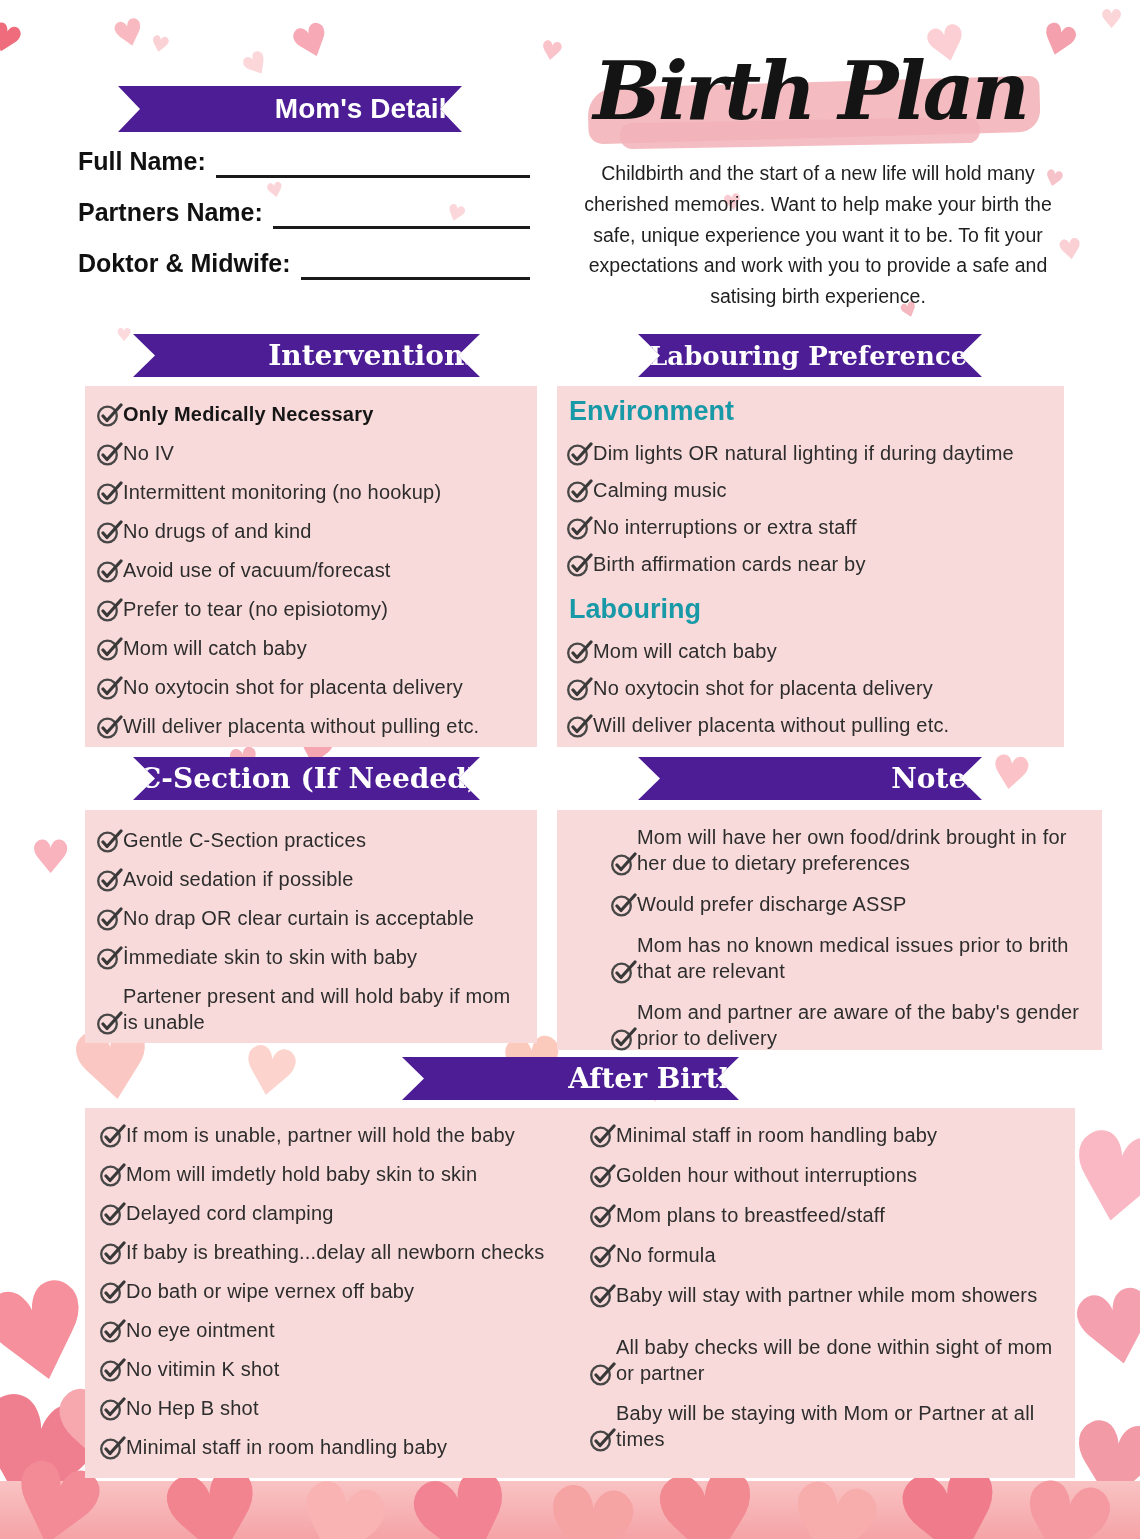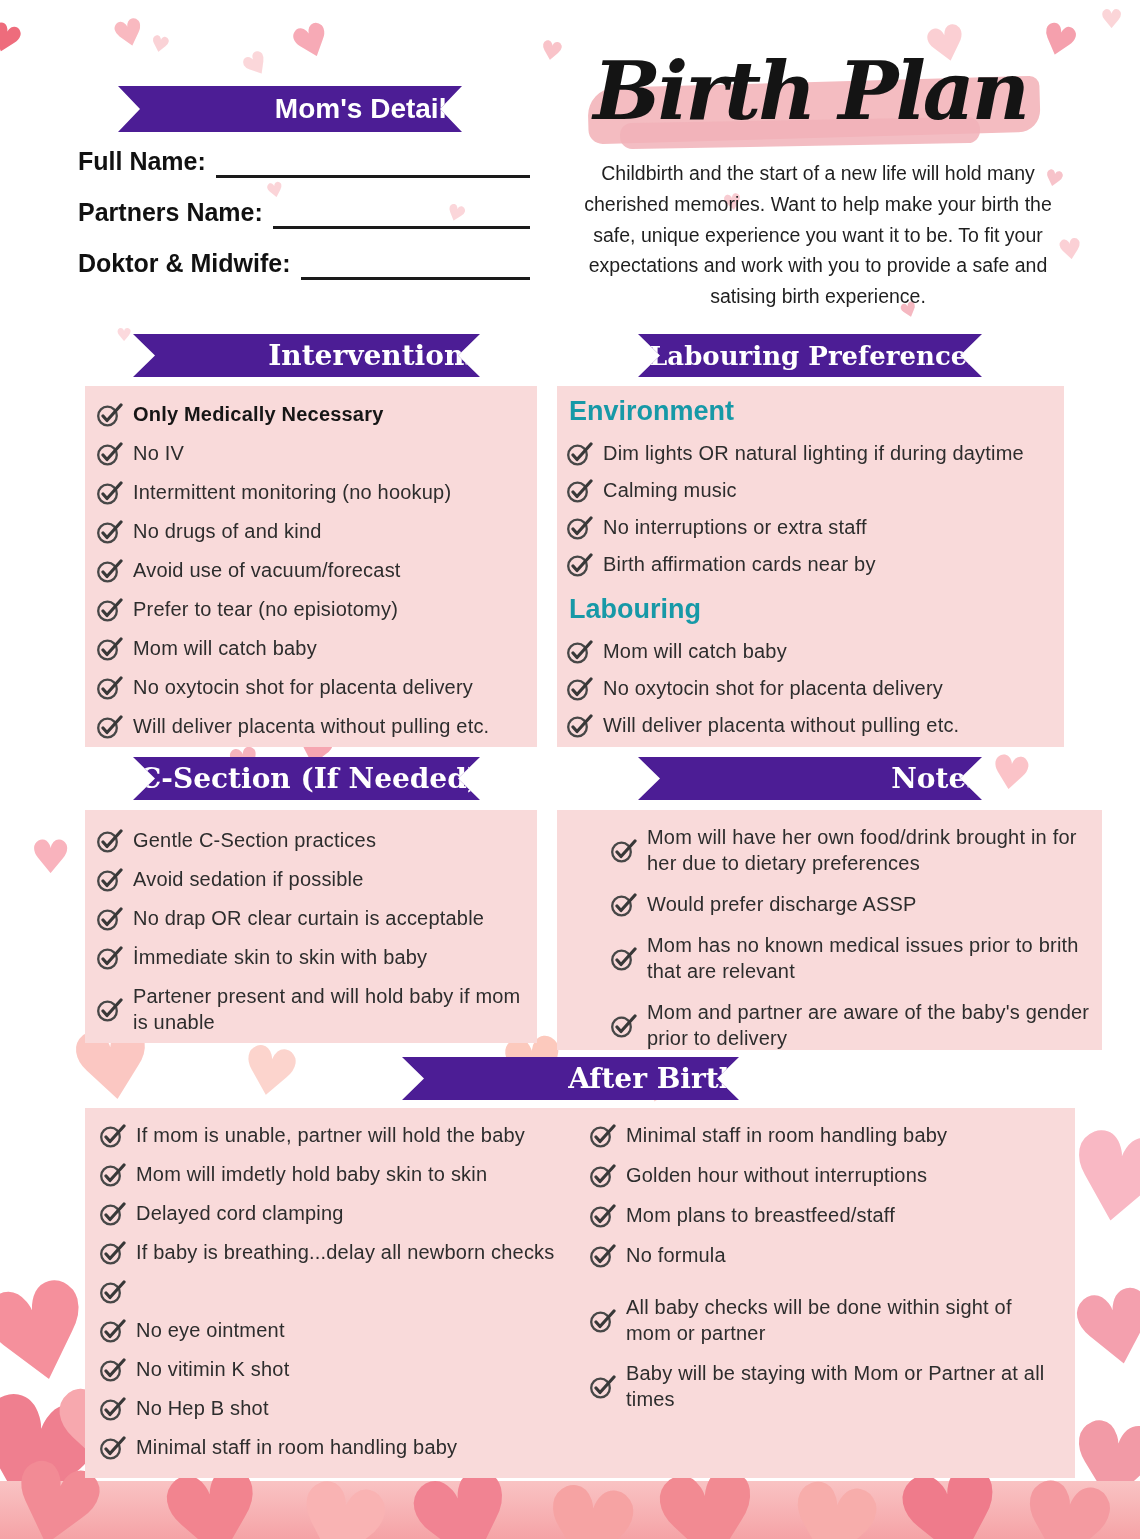--- a/index.html
+++ b/index.html
@@ -12,21 +12,21 @@
                background:linear-gradient(180deg,#f9c3c3,#f5a3a6);}
   
   .ribbon{position:absolute;z-index:2;background:#4c1d95;color:#fff;text-align:right;
           font-family:"DejaVu Serif",serif;font-weight:bold;
           clip-path:polygon(0 0,100% 0,calc(100% - 22px) 50%,100% 100%,0 100%,22px 50%);}
   .ribbon-serif{font-size:28px;line-height:44px;height:43px;}
   .ribbon-moms{font-family:"Liberation Sans",sans-serif;font-size:28px;line-height:46px;height:46px;}
   
   .panel{position:absolute;z-index:1;background:#f9dada;}
   .list{display:flex;flex-direction:column;}
-  .check-item{display:flex;align-items:center;gap:10px;}
+  .check-item{display:flex;align-items:flex-end;}
   .check-icon{flex:0 0 auto;}
   .check-icon svg{display:block;margin-top:2px;}
   .check-text{font-size:20px;color:#2d2d2d;line-height:1.3;letter-spacing:.2px;}
   .bold .check-text{font-weight:bold;color:#161616;}
   .subhead{font-size:27px;font-weight:bold;color:#1799a7;margin:0 0 2px 2px;}
   
   .fields{position:absolute;left:78px;top:147px;width:452px;z-index:2;}
   .field-row{display:flex;margin-bottom:20px;}
   .field-label{font-size:25px;font-weight:bold;color:#111;white-space:nowrap;}
   .field-line{flex:1;border-bottom:3px solid #1a1a1a;height:28px;margin-left:10px;}
@@ -404,20 +404,21 @@
         </span>
       <span class="check-text">If baby is breathing...delay all newborn checks</span>
     </div>
     <div class="check-item">
       <span class="check-icon">
           <svg viewBox="0 0 26 24" width="26" height="24">
             <circle cx="10.5" cy="13" r="9.3" fill="none" stroke="#474747" stroke-width="2.3"></circle>
             <path d="M6 13 L10 17.5 L24 2" fill="none" stroke="#383838" stroke-width="3.2" stroke-linecap="round" stroke-linejoin="round"></path>
           </svg>
         </span>
+      <span class="check-text">Do bath or wipe vernex off baby</span>
     </div>
     <div class="check-item">
       <span class="check-icon">
           <svg viewBox="0 0 26 24" width="26" height="24">
             <circle cx="10.5" cy="13" r="9.3" fill="none" stroke="#474747" stroke-width="2.3"></circle>
             <path d="M6 13 L10 17.5 L24 2" fill="none" stroke="#383838" stroke-width="3.2" stroke-linecap="round" stroke-linejoin="round"></path>
           </svg>
         </span>
       <span class="check-text">No eye ointment</span>
     </div>
@@ -480,20 +481,29 @@
     </div>
     <div class="check-item">
       <span class="check-icon">
           <svg viewBox="0 0 26 24" width="26" height="24">
             <circle cx="10.5" cy="13" r="9.3" fill="none" stroke="#474747" stroke-width="2.3"></circle>
             <path d="M6 13 L10 17.5 L24 2" fill="none" stroke="#383838" stroke-width="3.2" stroke-linecap="round" stroke-linejoin="round"></path>
           </svg>
         </span>
       <span class="check-text">No formula</span>
     </div>
+    <div class="check-item">
+      <span class="check-icon">
+          <svg viewBox="0 0 26 24" width="26" height="24">
+            <circle cx="10.5" cy="13" r="9.3" fill="none" stroke="#474747" stroke-width="2.3"></circle>
+            <path d="M6 13 L10 17.5 L24 2" fill="none" stroke="#383838" stroke-width="3.2" stroke-linecap="round" stroke-linejoin="round"></path>
+          </svg>
+        </span>
+      <span class="check-text">Baby will stay with partner while mom showers</span>
+    </div>
     <div class="check-item" style="margin-top:12px;">
       <span class="check-icon">
           <svg viewBox="0 0 26 24" width="26" height="24">
             <circle cx="10.5" cy="13" r="9.3" fill="none" stroke="#474747" stroke-width="2.3"></circle>
             <path d="M6 13 L10 17.5 L24 2" fill="none" stroke="#383838" stroke-width="3.2" stroke-linecap="round" stroke-linejoin="round"></path>
           </svg>
         </span>
       <span class="check-text">All baby checks will be done within sight of mom or partner</span>
     </div>
     <div class="check-item">

